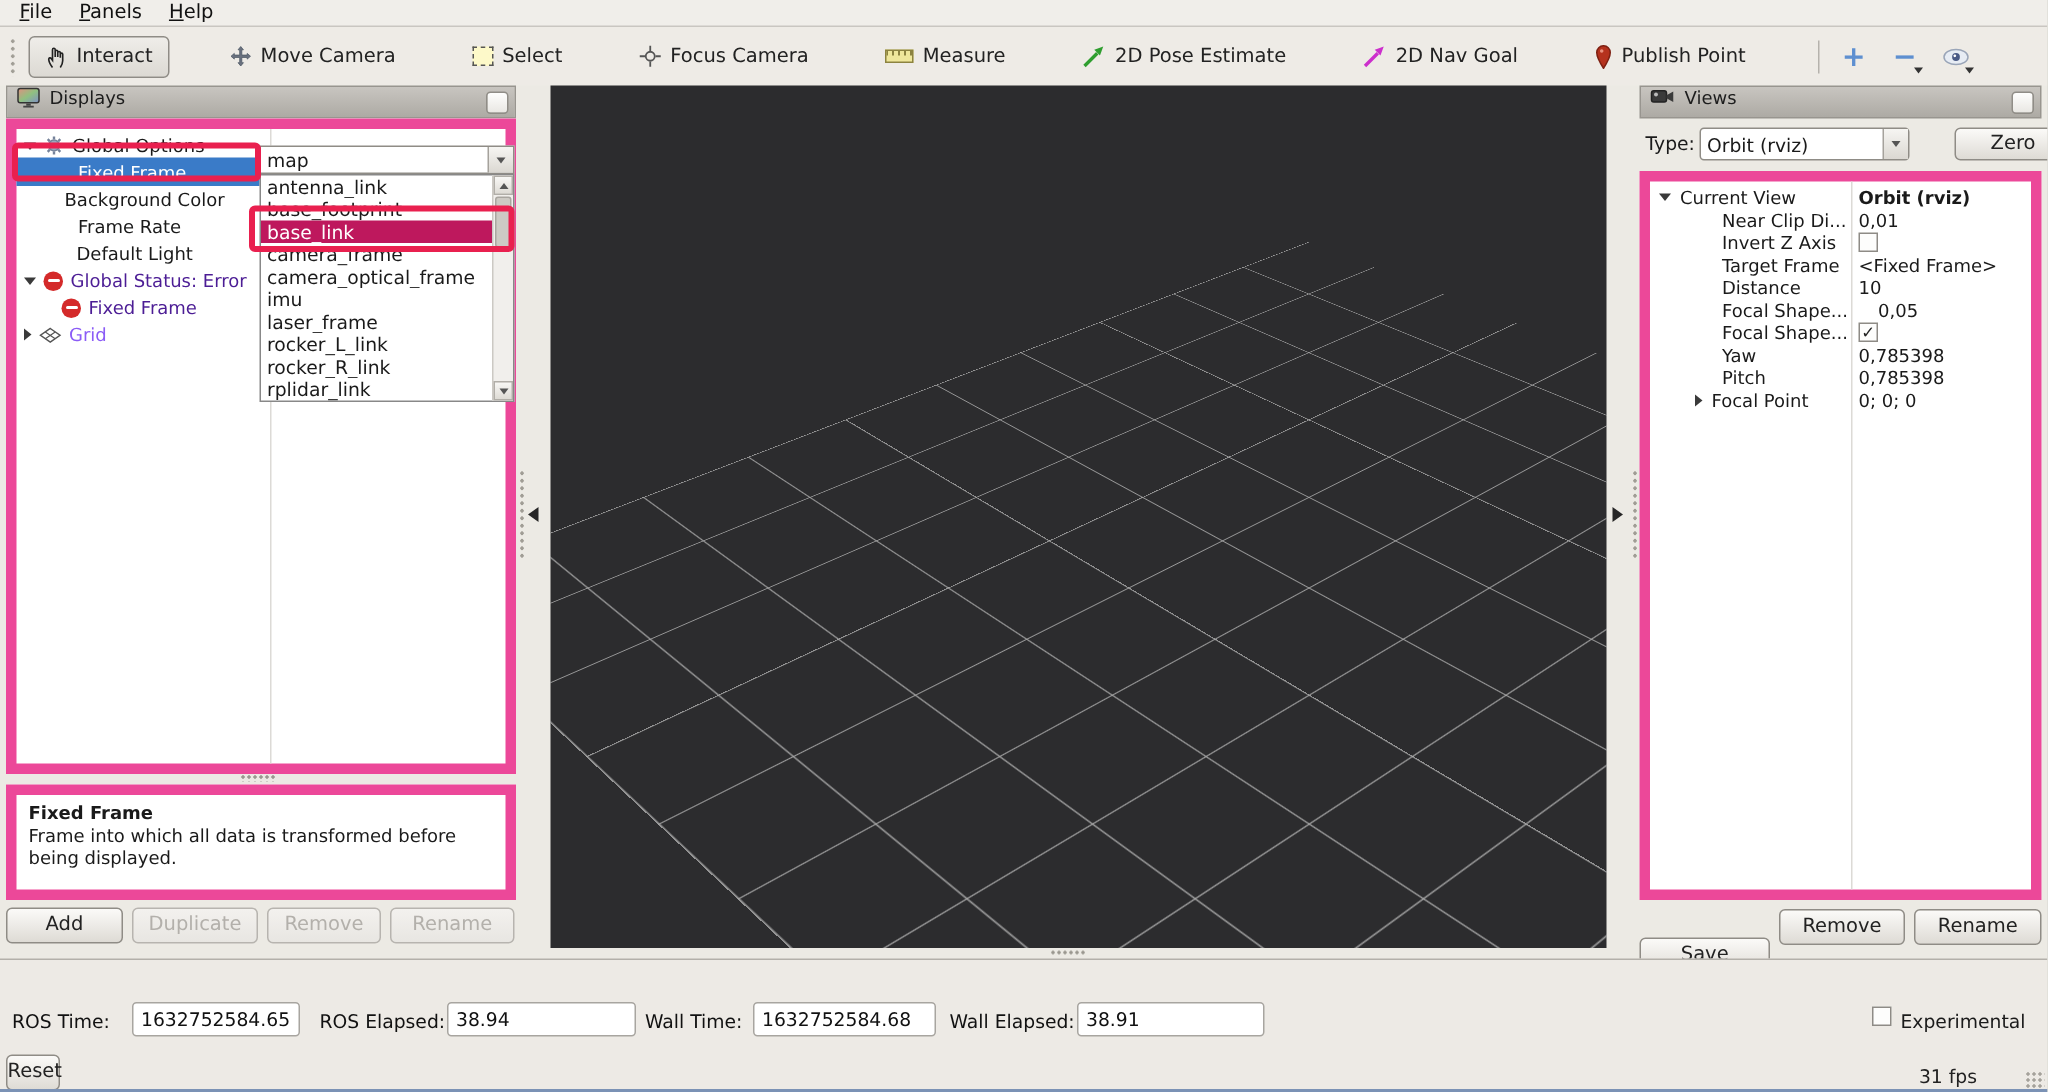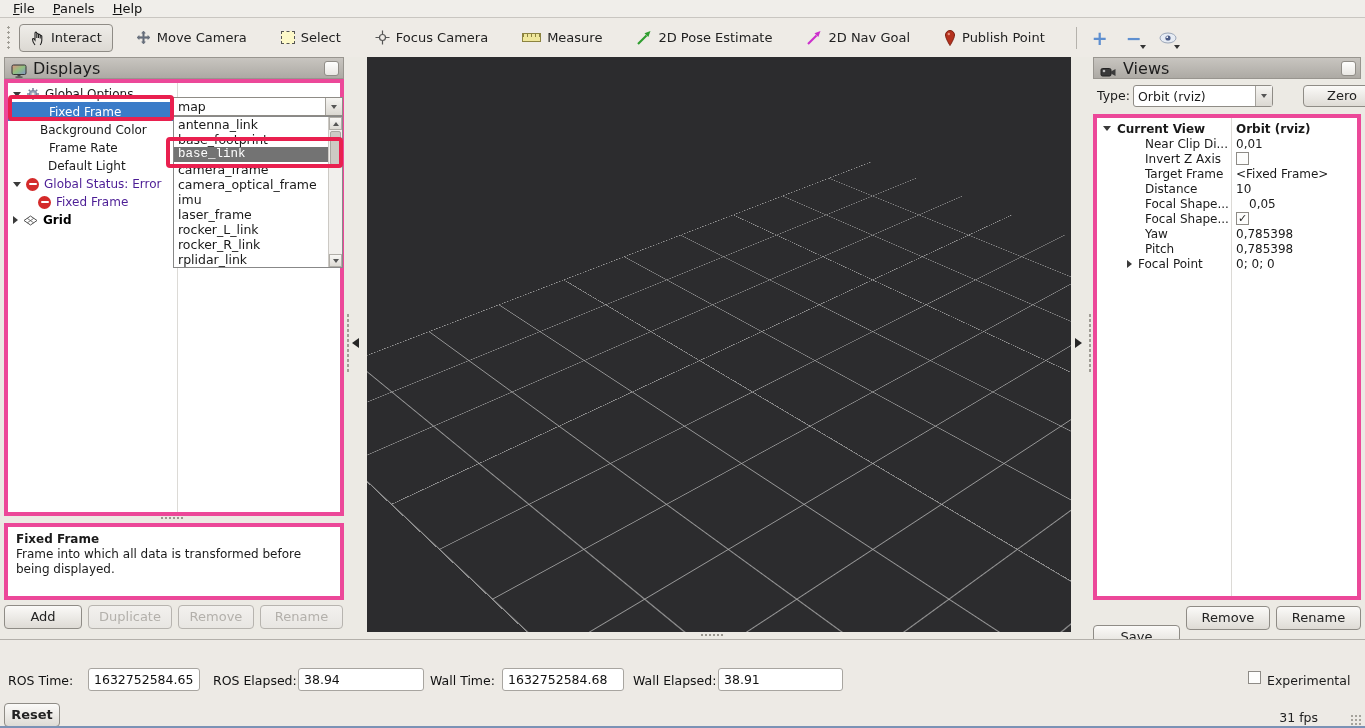--- a/index.html
+++ b/index.html
@@ -26,21 +26,21 @@
     position:absolute; left:0; top:18px; width:1365px; height:39px;
     background:#eeebe6; display:flex; align-items:center;
   }
   .drag-dots {
     width:5px; height:26px; margin:0 8px 0 6px;
     background-image: radial-gradient(#a19e96 1px, transparent 1.2px);
     background-size:5px 5px;
   }
   .tool {
     display:flex; align-items:center; gap:6px; height:28px;
-    padding:0 10px; margin-right:12px; border-radius:4px;
+    padding:0 10px; margin-right:29px; border-radius:4px;
     border:1px solid transparent; font-size:13px; color:#222; white-space:nowrap;
   }
   .tool.active {
     border:1px solid #8f8c86;
     background:linear-gradient(#efede9,#dcd9d3);
   }
   .select-box-glyph { width:14px; height:13px; border:1px dashed #555; background:#fdf9c9; }
   .ruler-glyph {
     width:19px; height:9px; background:#efe79b; border:1px solid #8c8340;
     background-image:repeating-linear-gradient(90deg, #8c8340 0 1px, transparent 1px 4px);
@@ -55,28 +55,28 @@
   .caret {
     position:absolute; right:1px; bottom:2px; width:0; height:0;
     border-left:3.5px solid transparent; border-right:3.5px solid transparent;
     border-top:4px solid #333;
   }
 
   
   .ptitle {
     position:absolute; height:22px;
     background:linear-gradient(#c8c5c0,#adaaa4); border:1px solid #98958f;
-    display:flex; align-items:flex-end; gap:6px; padding:0 6px;
-    font-size:16px; color:#1d1d1d;
+    display:flex; align-items:flex-start; gap:6px; padding:0 6px;
+    font-size:12px; color:#1d1d1d;
   }
   .floatbtn {
     position:absolute; right:4px; top:3px; width:15px; height:15px;
     background:linear-gradient(#fefefd,#e9e7e3); border:1px solid #908d87; border-radius:3px;
   }
-  .whitebox { position:absolute; background:#fff; border:4px solid #ec4899; }
+  .whitebox { position:absolute; background:#fff; border:7px solid #ec4899; }
   .btn {
     position:absolute; height:24px; border:1px solid #8f8c86; border-radius:4px;
     background:linear-gradient(#fbfaf8,#dedbd5);
     font-size:13px; color:#222; text-align:center; line-height:22px;
   }
   .btn.disabled { color:#b3b0ab; border-color:#b7b4af; background:linear-gradient(#f3f1ee,#e8e6e2); }
   .exp-d { display:inline-block; width:0; height:0; border-left:4px solid transparent; border-right:4px solid transparent; border-top:5px solid #3a3a3a; }
   .exp-r { display:inline-block; width:0; height:0; border-top:4px solid transparent; border-bottom:4px solid transparent; border-left:5px solid #3a3a3a; }
   .err-icon { display:inline-block; position:relative; width:13px; height:13px; border-radius:50%; background:#d42a2a; }
   .err-icon::after { content:""; position:absolute; left:2.5px; top:5.2px; width:8px; height:2.6px; background:#fff; border-radius:1px; }
@@ -95,29 +95,29 @@
 
   
   #displays-title { left:4px; top:57px; width:340px; }
   #displays-tree { left:4px; top:79px; width:340px; height:437px; font-size:12px; }
   .trow { position:absolute; left:0; width:169px; height:18px; display:flex; align-items:center; gap:5px; padding-left:5px; }
   .trow .lab { white-space:nowrap; }
   .sel-row { position:absolute; left:0; top:19px; width:169px; height:19px; background:#3a7bc8; }
   .col-div { position:absolute; left:169px; top:0; bottom:0; width:1px; background:#dcdad6; }
   .indent1 { padding-left:41px; }
   .error-text { color:#4c1d95; }
-  .grid-text { color:#000000; font-weight:bold; }
+  .grid-text { color:#8b5cf6; font-weight:normal; }
 
   #frame-combo { left:173px; top:97px; width:170px; height:19px; }
   #frame-popup {
     position:absolute; left:173px; top:116px; width:170px; height:152px;
     background:#fff; border:1px solid #888; z-index:5;
   }
   .pop-item { position:relative; height:15px; line-height:15px; padding-left:4px; font-size:12.5px; width:156px; white-space:nowrap; overflow:hidden; }
-  .pop-item.selected { background:#737373; color:#fff;font-family:Liberation Mono, monospace; }
+  .pop-item.selected { background:#be185d; color:#fff; }
   #pop-scroll { position:absolute; right:0; top:0; bottom:0; width:14px; background:#f1efec; border-left:1px solid #ccc9c4; }
   .sb-btn { position:absolute; left:0; width:13px; height:13px; display:flex; align-items:center; justify-content:center; background:linear-gradient(#f8f7f5,#dedbd5); border:1px solid #b1aea8; }
   .sb-up { top:0; } .sb-dn { bottom:0; }
   .sb-thumb { position:absolute; left:1px; top:14px; width:11px; height:34px; background:#cdcac4; border:1px solid #a9a6a0; border-radius:2px; }
   .tri-up { width:0;height:0;border-left:3.5px solid transparent;border-right:3.5px solid transparent;border-bottom:4px solid #555; }
   .tri-dn { width:0;height:0;border-left:3.5px solid transparent;border-right:3.5px solid transparent;border-top:4px solid #555; }
 
   #displays-splitter { position:absolute; left:160px; top:516px; width:24px; height:5px; }
   #displays-help { left:4px; top:523px; width:340px; height:77px; padding:5px 8px; font-size:12px; line-height:15px; }
   #displays-help b { font-size:12px; }
@@ -164,21 +164,21 @@
   #btn-rename-v { left:1276px; top:606px; width:85px; }
 
   
   #time-panel { position:absolute; left:0; top:639px; width:1365px; height:89px; background:#edeae5; border-top:1px solid #b3b0aa; }
   #time-title { left:2px; top:1px; width:1361px; height:20px; border:none; border-bottom:1px solid #98958f; }
   .tfield-label { position:absolute; top:33px; font-size:12.5px; color:#111; }
   .tfield-input {
     position:absolute; top:28px; height:23px; background:#fff; border:1px solid #a8a5a0; border-radius:3px;
     font-family:"DejaVu Sans","Liberation Sans",sans-serif; font-size:12.5px; padding-left:5px; color:#111;
   }
-  #btn-reset { left:4px; top:63px; width:56px;font-weight:bold; }
+  #btn-reset { left:4px; top:63px; width:36px; }
   #experimental-box { position:absolute; left:1248px; top:31px; }
   #experimental-label { position:absolute; left:1267px; top:33px; font-size:12.5px; }
   #fps { position:absolute; right:47px; top:70px; font-size:12.5px; color:#222; }
   #grip { position:absolute; right:2px; bottom:1px; width:13px; height:13px; background-image:radial-gradient(#a5a29b 1px, transparent 1.2px); background-size:4px 4px; }
 </style>
 </head>
 <body>
 
 <div id="app">
 
@@ -387,21 +387,21 @@
       <span class="combo-text">Orbit (rviz)</span>
       <span class="combo-btn">
           <span class="tri-dn"></span>
         </span>
     </div>
     <div class="btn" id="btn-zero">Zero</div>
   </div>
 
   <div class="whitebox" id="views-tree">
     <div class="vdiv"></div>
-    <div class="vrow" style="top:3px; left:6px; gap:6px; font-weight:bold;">
+    <div class="vrow" style="top:3px; left:6px; gap:6px; font-weight:normal;">
       <span class="exp-d"></span>
       <span>Current View</span>
     </div>
     <div class="vrow" style="top:3px; left:139px; font-weight:bold;">
       <span>Orbit (rviz)</span>
     </div>
 
     <div class="vrow vlab" style="top:18px;">Near Clip Di...</div>
     <div class="vrow vval" style="top:18px;">0,01</div>
 

